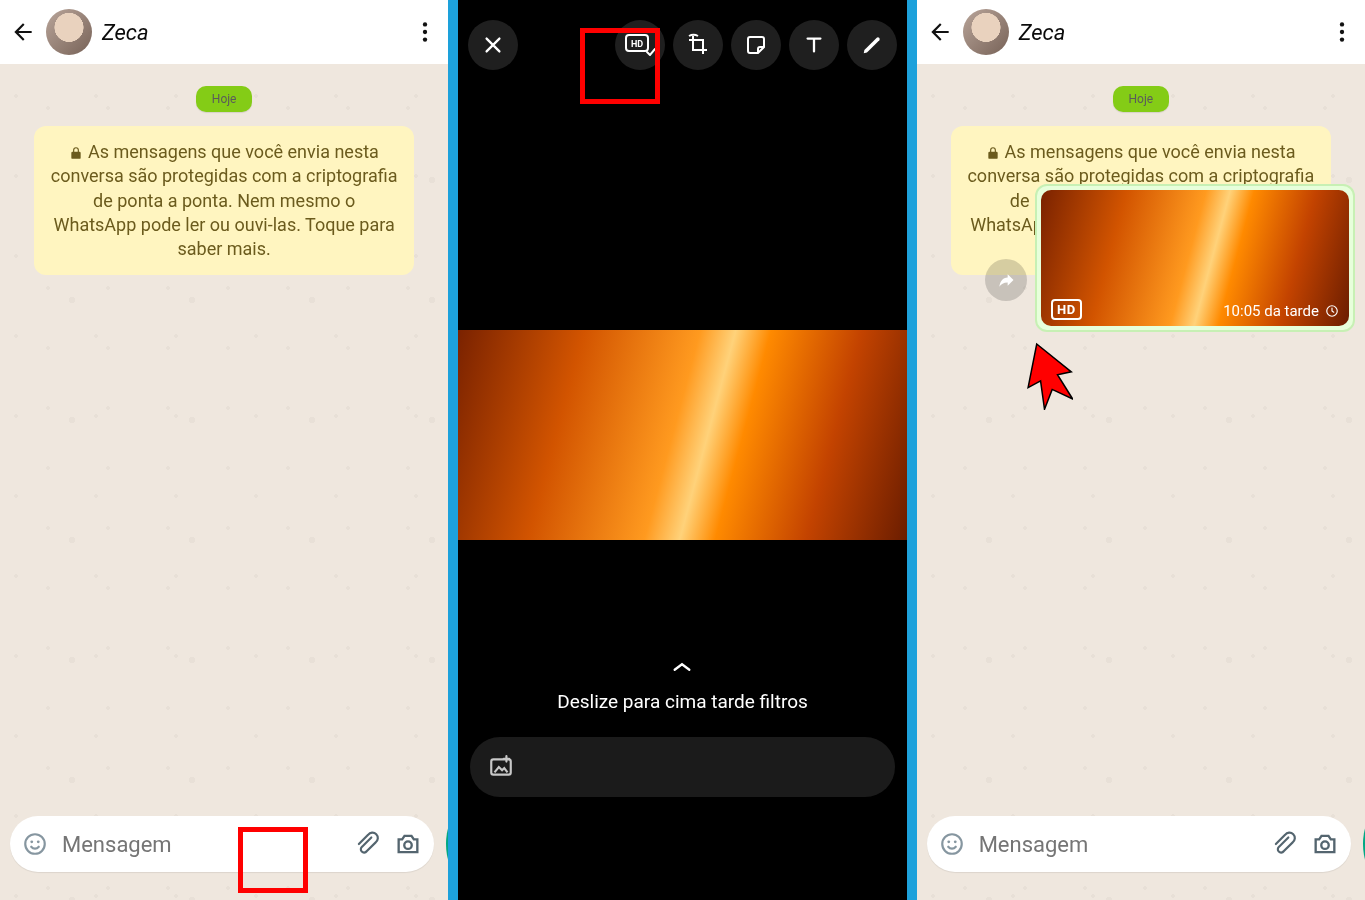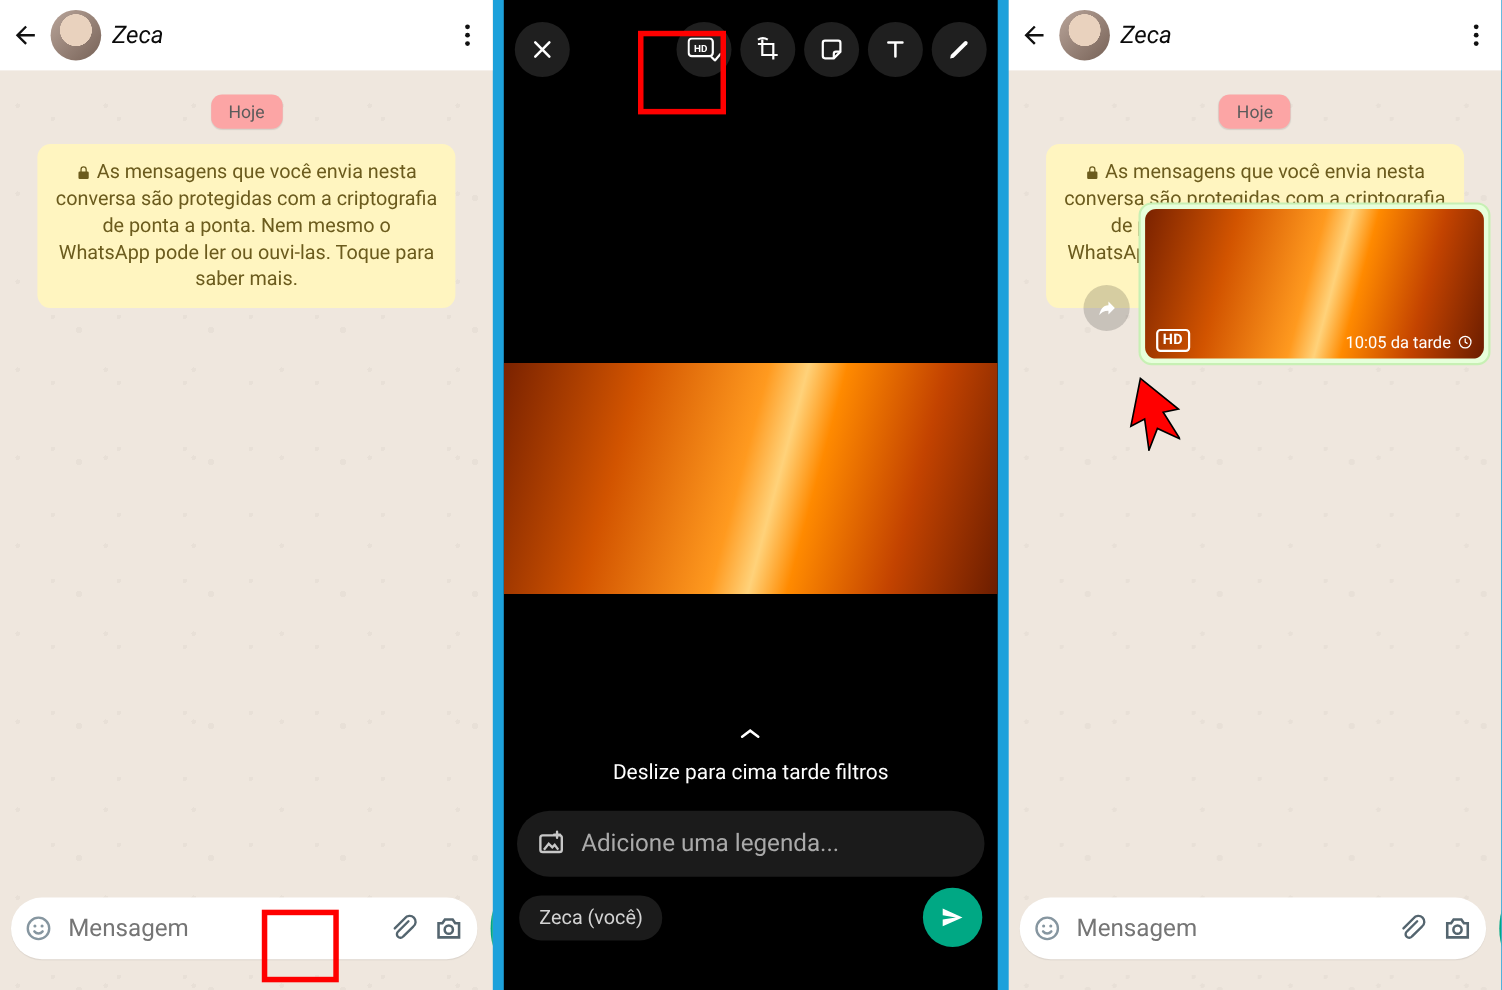--- a/index.html
+++ b/index.html
@@ -7,21 +7,21 @@
   .panel{flex:1;height:100%;position:relative;overflow:hidden;display:flex;flex-direction:column;}
   .chat-panel{background:#efe7de;}
   .doodle{position:absolute;inset:0;z-index:0;background-image:radial-gradient(circle at 20% 20%,rgba(0,0,0,0.03) 2px,transparent 2px),radial-gradient(circle at 60% 50%,rgba(0,0,0,0.03) 3px,transparent 3px),radial-gradient(circle at 80% 80%,rgba(0,0,0,0.03) 2px,transparent 2px);background-size:80px 80px,120px 120px,60px 60px;}
   .header{background:#fff;height:64px;display:flex;align-items:center;padding:0 10px;position:relative;z-index:2;}
   .back{width:26px;height:26px;}
   .avatar{width:46px;height:46px;border-radius:50%;background:linear-gradient(135deg,#b9a59a,#776257);display:inline-block;margin:0 10px;position:relative;overflow:hidden;}
   .avatar::after{content:"";position:absolute;inset:0;background:radial-gradient(circle at 50% 40%,#e9d2be 40%,transparent 41%);}
   .name{font-size:22px;color:#0b0b0b;font-style:italic;}
   .menu-dots{margin-left:auto;height:26px;}
   .body{flex:1;position:relative;z-index:1;}
-  .date-pill{background:#fca5a5;border-radius:10px;box-shadow:0 1px 1px rgba(0,0,0,.1);color:#5b5b5b;font-size:16px;padding:6px 16px;margin:22px auto 14px;width:max-content;}
+  .date-pill{background:#84cc16;border-radius:10px;box-shadow:0 1px 1px rgba(0,0,0,.1);color:#5b5b5b;font-size:12px;padding:6px 16px;margin:22px auto 14px;width:max-content;}
   .enc-pill{background:#fff5c0;border-radius:12px;color:#6b5b1d;font-size:18px;line-height:1.35;padding:14px 16px;margin:0 auto;max-width:380px;text-align:center;}
   .enc-pill svg{vertical-align:-2px;}
   .input-row{position:absolute;left:10px;right:10px;bottom:28px;display:flex;align-items:center;gap:12px;z-index:3;}
   .input-pill{flex:1;background:#fff;border-radius:30px;height:56px;display:flex;align-items:center;padding:0 12px;gap:14px;box-shadow:0 1px 1px rgba(0,0,0,.08);}
   .input-pill input{flex:1;border:none;outline:none;font-size:22px;color:#667781;background:transparent;}
   .mic-btn{width:56px;height:56px;border-radius:50%;background:#00a884;display:flex;align-items:center;justify-content:center;color:#fff;}
   .red-box{border:5px solid #ff0000;position:absolute;z-index:10;}
   .red-box.attach{width:70px;height:66px;right:140px;bottom:7px;}
   
   .edit-panel{background:#000;display:flex;flex-direction:column;}
@@ -141,29 +141,20 @@
         <path fill="none" stroke="#fff" stroke-width="2.5" stroke-linecap="round" d="M4 10l8-6 8 6"></path>
       </svg>
     <span>Deslize para cima tarde filtros</span>
   </div>
   <div class="caption-row">
     <svg width="26" height="26" viewBox="0 0 24 24">
         <rect x="3" y="5" width="18" height="14" rx="2" fill="none" stroke="#c8c8c8" stroke-width="2"></rect>
         <path d="M6 17l4-5 3 3 2-2 3 4" fill="none" stroke="#c8c8c8" stroke-width="2"></path>
         <path d="M17 2v5M14.5 4.5h5" stroke="#c8c8c8" stroke-width="2" stroke-linecap="round"></path>
       </svg>
-    <span>Adicione uma legenda...</span>
-  </div>
-  <div class="send-row">
-    <div class="chip">Zeca (você)</div>
-    <div class="send-btn">
-      <svg width="24" height="24" viewBox="0 0 24 24">
-          <path fill="#fff" d="M3 20l18-8L3 4v6l12 2-12 2v6z"></path>
-        </svg>
-    </div>
   </div>
 </div>
 <div class="red-box hd"></div>
 
 <div class="panel chat-panel">
   <div class="doodle"></div>
   <div class="header">
     <svg class="back" viewBox="0 0 24 24">
         <path d="M20 11H7.8l5.6-5.6L12 4l-8 8 8 8 1.4-1.4L7.8 13H20z" fill="#111"></path>
       </svg>

